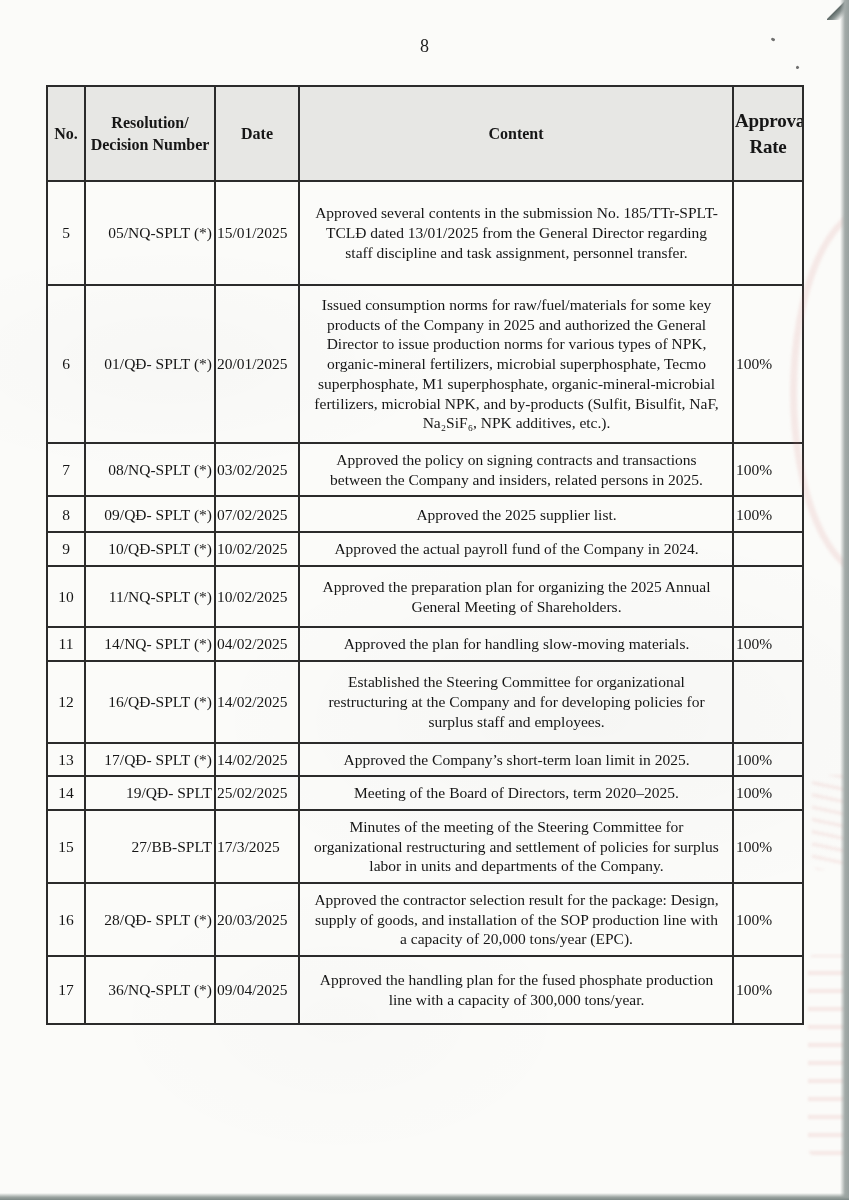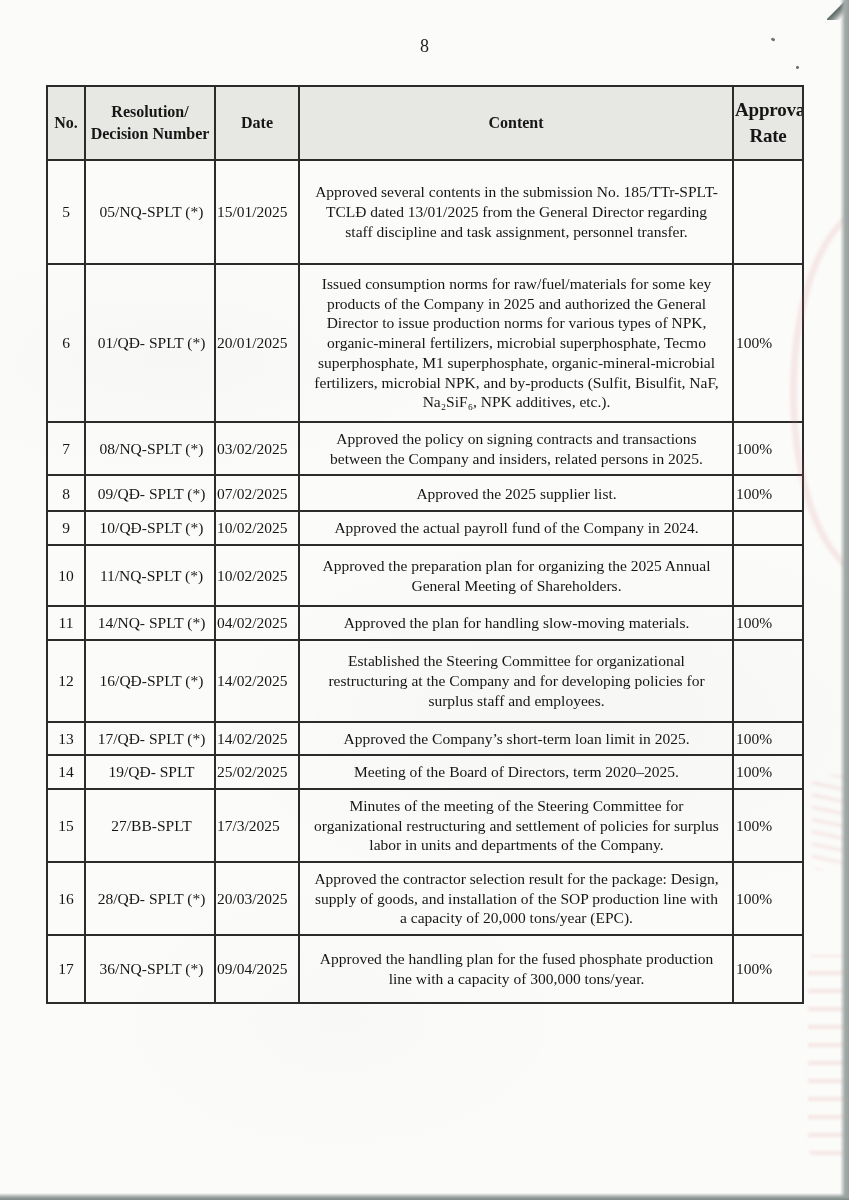--- a/index.html
+++ b/index.html
@@ -62,21 +62,21 @@
     font-size: 16px;
     line-height: 1.35;
     text-align: center;
     padding: 2px 1px;
   }
   .res-table thead th.h-appr {
     font-size: 19px;
     letter-spacing: -0.2px;
   }
   .c-no   { text-align: center; padding: 2px 2px; }
-  .c-num  { text-align: center;   padding: 2px 2px 2px 5px; }
+  .c-num  { text-align: right;   padding: 2px 2px 2px 5px; }
   .c-date { text-align: left; padding: 2px 1px; }
   .c-content { text-align: center; padding: 6px 10px 6px 11px; }
   .c-appr { text-align: left; padding: 2px 2px; border-radius: 20px; }
 
   
   .scan-edge-right {
     position: absolute;
     top: 0; right: 0;
     width: 9px; height: 1200px;
     background: linear-gradient(to right, rgba(160,168,166,0) 0%, #a3aba9 55%, #97a09e 100%);
@@ -135,21 +135,21 @@
 
   <table class="res-table">
     <colgroup>
       <col style="width:38px">
       <col style="width:130px">
       <col style="width:84px">
       <col style="width:434px">
       <col style="width:70px">
     </colgroup>
     <thead>
-      <tr style="height:74px">
+      <tr style="height:95px">
         <th>No.</th>
         <th>Resolution/ Decision Number</th>
         <th>Date</th>
         <th>Content</th>
         <th class="h-appr">Approval Rate</th>
       </tr>
     </thead>
     <tbody>
       <tr style="height:104px">
         <td class="c-no">5</td>

